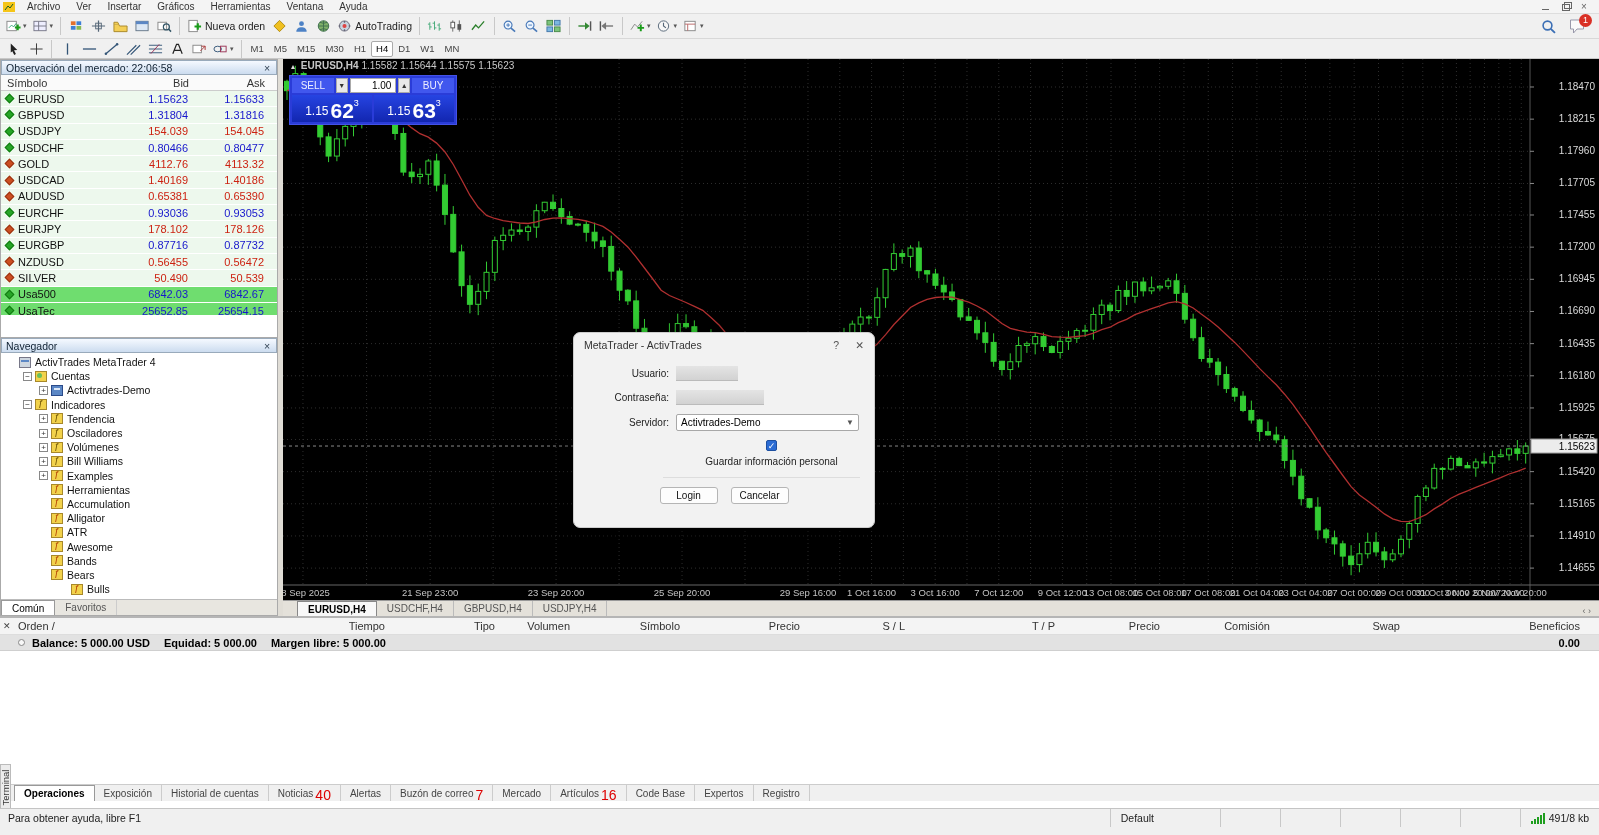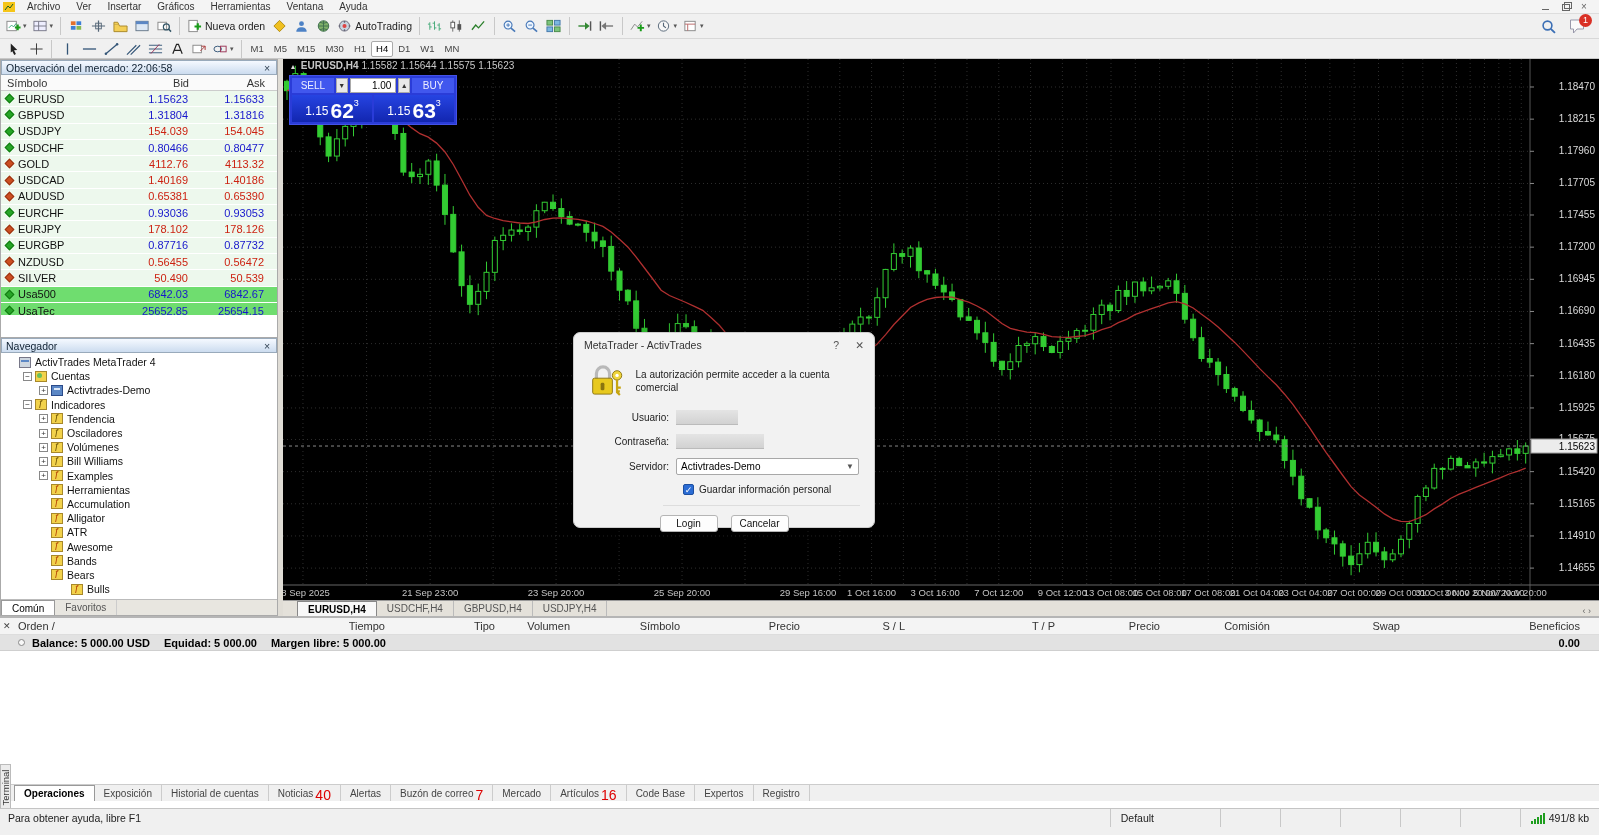--- a/index.html
+++ b/index.html
@@ -133,21 +133,21 @@
   #dlg-msg{display:flex;gap:10px;align-items:center;margin-top:4px;}
   #dlg-msg .txt{font-size:10px;color:#222;line-height:1.3;}
   .frow{display:flex;align-items:center;margin-top:9px;}
   .frow .flab{width:88px;text-align:right;padding-right:7px;font-size:10px;color:#222;}
   .blurbox{height:15px;background:linear-gradient(#e4e4e4,#d2d2d2);border-bottom:1px solid #bbb;filter:blur(.4px);}
   #f-user .blurbox{width:62px;}
   #f-pass .blurbox{width:88px;}
   #srv-select{width:183px;height:17px;background:#fff;border:1px solid #a8a8a8;border-radius:2px;font-size:10px;
               display:flex;align-items:center;padding:0 4px;color:#000;}
   #srv-select .chev{margin-left:auto;font-size:8px;color:#555;}
-  #f-check{display:flex;align-items:center;margin-top:9px;padding-left:95px;gap:5px;}
+  #f-check{display:flex;align-items:center;margin-top:9px;padding-left:95px;gap:5px;flex-direction:column;}
   #chk{width:11px;height:11px;background:#2b6cd4;border:1px solid #1d4fa0;border-radius:2px;color:#fff;
        font-size:9px;line-height:10px;text-align:center;}
   #chk::before{content:"✓";}
   #f-check .clab{font-size:10px;color:#222;}
   #dlg-sep{border-top:1px solid #ddd;margin:10px 0 0 75px;}
   #dlg-btns{display:flex;justify-content:center;gap:13px;margin-top:9px;}
   .dbtn{width:58px;height:17px;background:#fdfdfd;border:1px solid #b5b5b5;border-radius:3px;font-size:10px;
         color:#111;display:flex;align-items:center;justify-content:center;}
   
   #vsplit{position:absolute;left:278px;top:59px;width:5px;height:557px;background:#e0ddd6;}
@@ -1183,31 +1183,20 @@
 
   <div id="dialog">
     <div id="dlg-title">
       <span>MetaTrader - ActivTrades</span>
       <span class="sp">
         <span>?</span>
         <span>✕</span>
       </span>
     </div>
     <div id="dlg-body">
-      <div id="dlg-msg">
-        <svg width="40" height="40" viewBox="0 0 40 40">
-          <path d="M9 18v-6a7 7 0 0 1 14 0v6" fill="none" stroke="#b9b9b9" stroke-width="3.4"></path>
-          <rect x="5" y="17" width="21" height="17" rx="2" fill="#e8c91e" stroke="#8a7410"></rect>
-          <rect x="13.5" y="22" width="4" height="8" rx="1.5" fill="#8a7410"></rect>
-          <circle cx="31" cy="14" r="5" fill="#f0d53c" stroke="#8a7410"></circle>
-          <circle cx="31" cy="14" r="1.8" fill="#fff"></circle>
-          <path d="M31 19v13l3 3M31 27h4M31 31h3" stroke="#c7a512" stroke-width="2.4" fill="none"></path>
-        </svg>
-        <span class="txt">La autorización permite acceder a la cuenta comercial</span>
-      </div>
       <div class="frow" id="f-user">
         <span class="flab">Usuario:</span>
         <span class="blurbox"></span>
       </div>
       <div class="frow" id="f-pass">
         <span class="flab">Contraseña:</span>
         <span class="blurbox"></span>
       </div>
       <div class="frow" id="f-server">
         <span class="flab">Servidor:</span>

